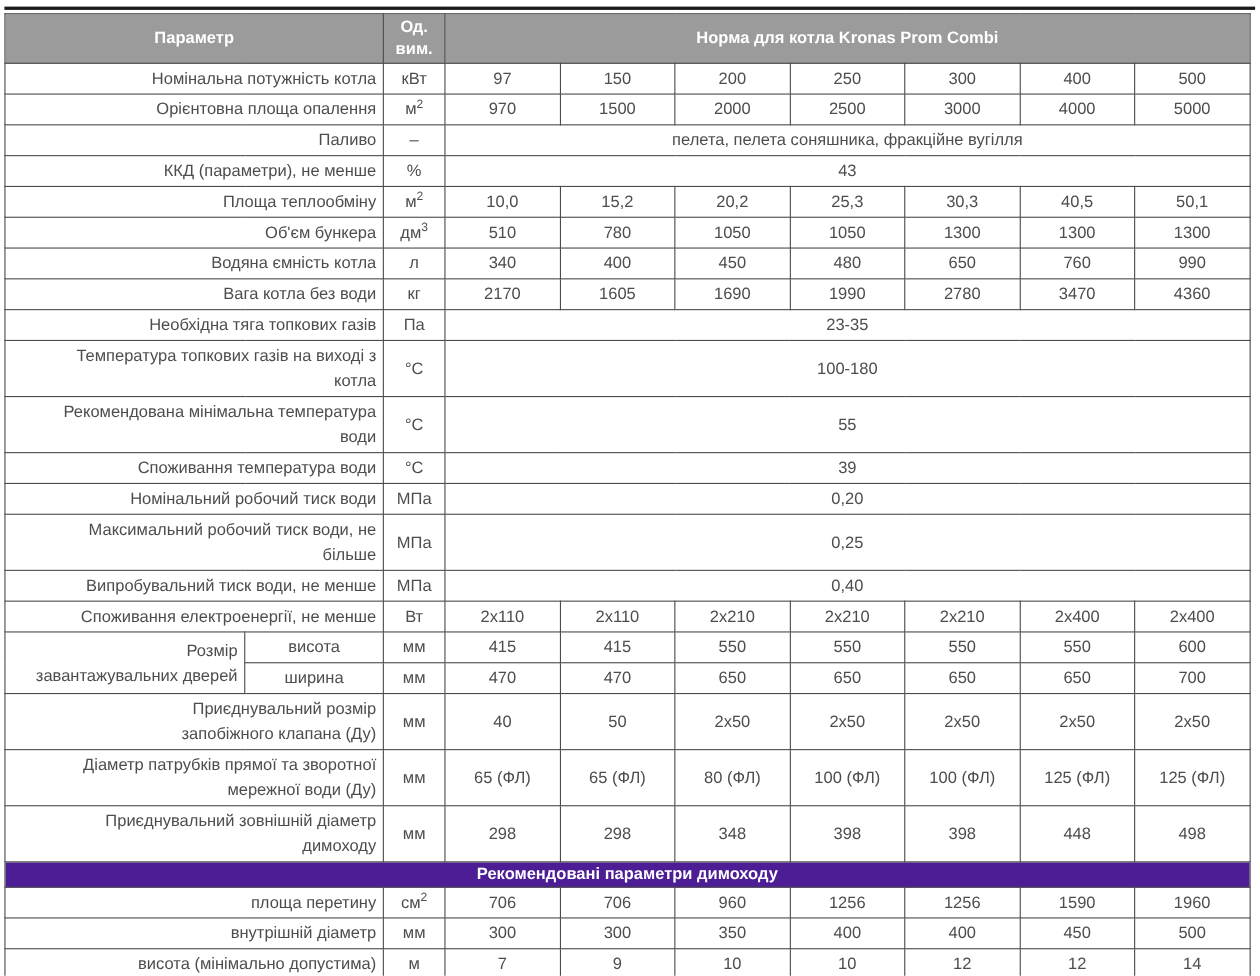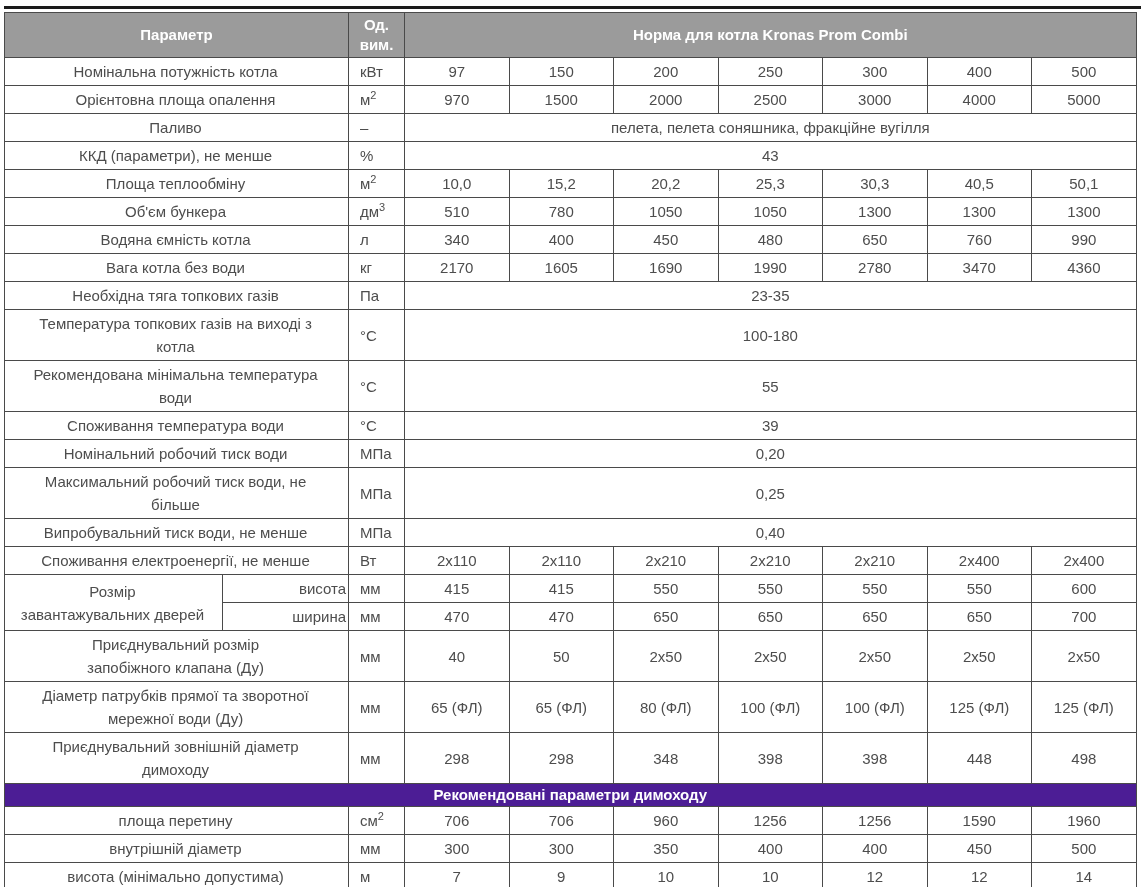--- a/index.html
+++ b/index.html
@@ -24,28 +24,28 @@
     background:#9b9b9b;
     color:#ffffff;
     font-weight:bold;
     text-align:center;
     height:45px;
     line-height:20px;
     padding:2px;
     vertical-align:middle;
   }
   td.param{
-    text-align:center;
+    text-align:right;
     padding:2px 6px 2px 4px;
     white-space:pre-line;
     line-height:23px;
     vertical-align:middle;
   }
-  td.sublabel{text-align:right;line-height:23px;padding:2px;vertical-align:middle;margin-top:44px;}
-  td.unit{line-height:23px;padding:2px 11px;vertical-align:middle;}
+  td.sublabel{text-align:center;line-height:23px;padding:2px;vertical-align:middle;margin-top:44px;}
+  td.unit{text-align:center;line-height:23px;padding:2px 0;vertical-align:middle;}
   td.val{text-align:center;line-height:23px;padding:2px;vertical-align:middle;}
   sup{font-size:11px;line-height:0;}
   tr.section td{
     background:#4c1d95;
     color:#ffffff;
     font-weight:bold;
     text-align:center;
     height:23px;
     padding:0 2px;
     line-height:22px;

